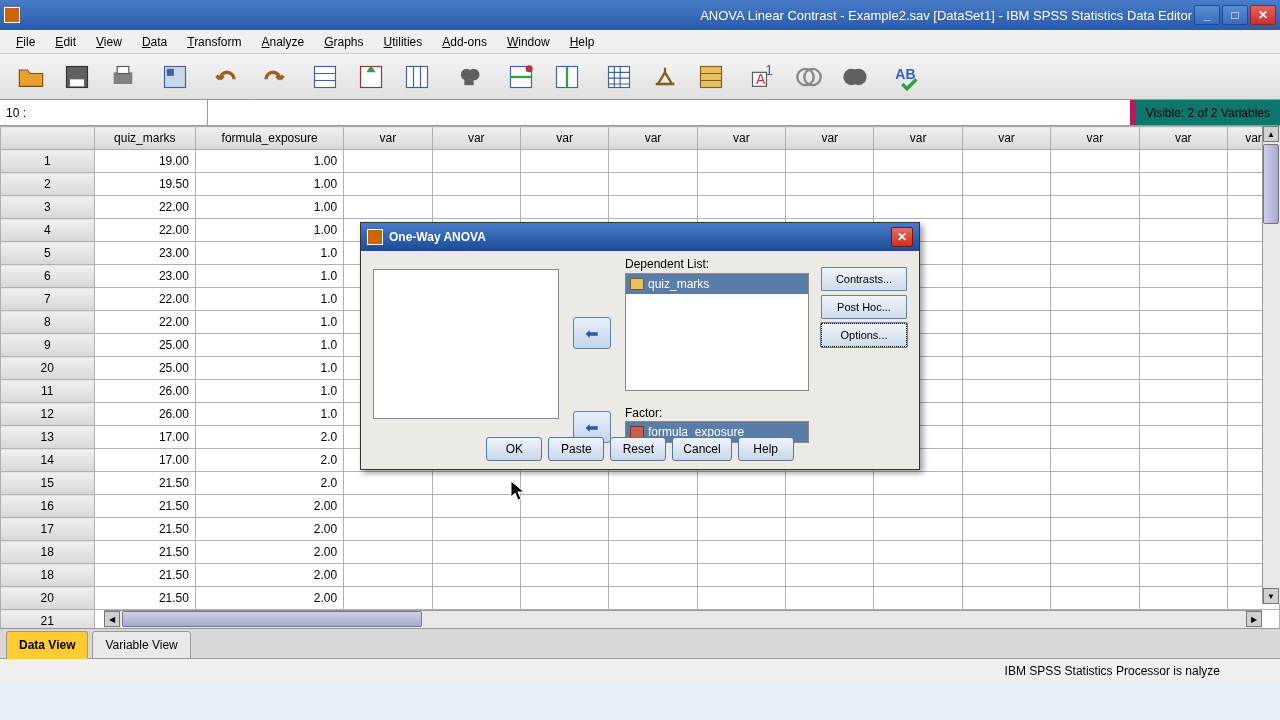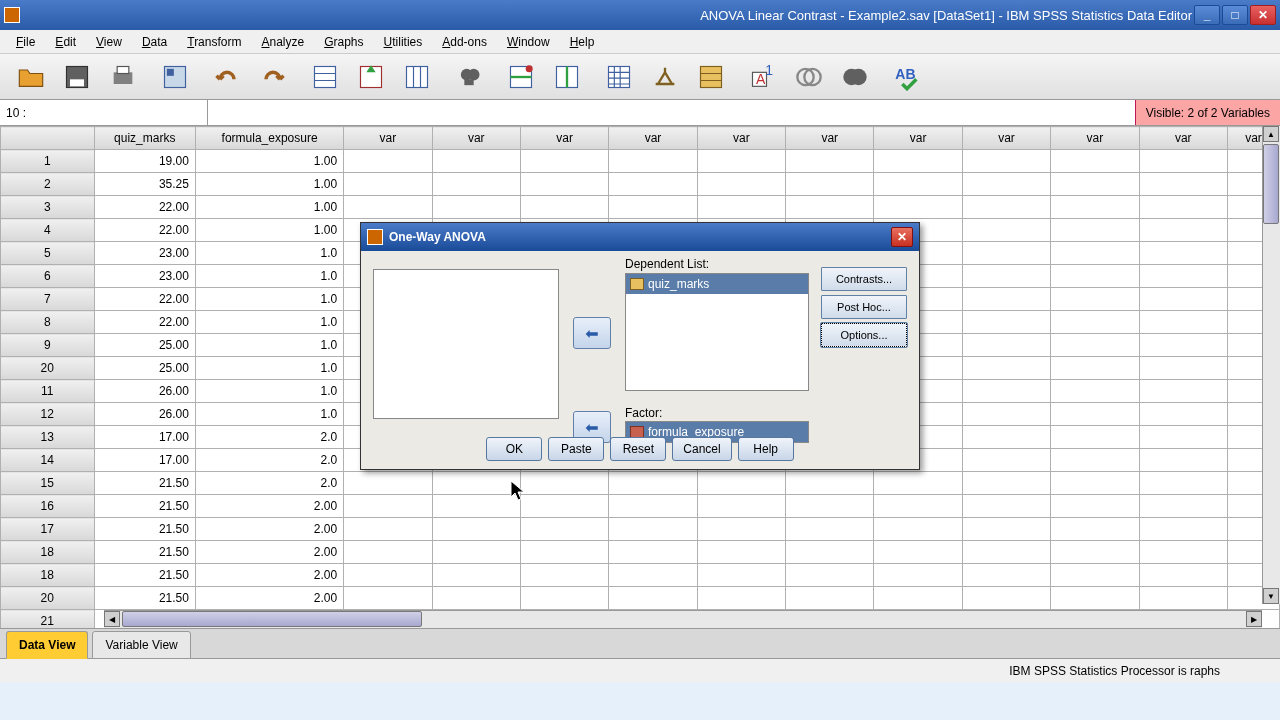--- a/index.html
+++ b/index.html
@@ -12,21 +12,21 @@
 .menubar { height:24px; background:#f0f0f0; display:flex; align-items:center; padding:0 6px; border-bottom:1px solid #ccc; }
 .menubar span { padding:4px 10px; cursor:default; }
 .menubar span u { text-decoration:underline; }
 .toolbar { height:46px; background:linear-gradient(#f5f5f5,#e0e0e0); border-bottom:1px solid #999; display:flex; align-items:center; padding:0 8px; gap:0; }
 .toolbar .tbtn { width:44px; height:38px; border:1px solid transparent; display:flex; align-items:center; justify-content:center; margin:0 1px; }
 .toolbar .tbtn svg,.toolbar .tbtn .ticon { width:28px; height:28px; }
 .toolbar .sep { width:6px; }
 .cellref { height:26px; background:#fff; border-bottom:1px solid #999; display:flex; align-items:center; }
 .cellref .ref { width:208px; padding:0 6px; border-right:1px solid #999; height:100%; display:flex; align-items:center; }
 .cellref .val { flex:1; padding:0 6px; }
-.cellref .vis { padding:8px 10px; border-left:1px solid #be185d; height:100%; display:flex; align-items:center; background:#fca5a5; }
+.cellref .vis { padding:8px 10px; border-left:6px solid #be185d; height:100%; display:flex; align-items:center; background:#0f766e; }
 .gridwrap { position:relative; height:502px; background:#fff; overflow:hidden; }
 table.grid { border-collapse:collapse; table-layout:fixed; }
 table.grid th,table.grid td { border:1px solid #b0b0b0; height:23px; padding:0 6px; background:#fff; }
 table.grid th { background:linear-gradient(#f0f0f0,#d8d8d8); font-weight:normal; text-align:center; }
 table.grid th.rowhdr { width:100px; text-align:center; background:linear-gradient(#f0f0f0,#d8d8d8); }
 table.grid td { text-align:right; }
 table.grid .colhdr { height:22px; }
 .vscroll { position:absolute; right:0; top:0; width:18px; height:478px; background:#e8e8e8; border-left:1px solid #999; }
 .vscroll .thumb { position:absolute; top:18px; width:16px; height:80px; background:linear-gradient(90deg,#d0d0e8,#a8a8d0); border:1px solid #777; left:0; border-radius:2px; }
 .vscroll .arr { position:absolute; width:16px; height:16px; background:#d0d0d0; border:1px solid #777; left:0; display:flex; align-items:center; justify-content:center; font-size:8px;}
@@ -251,21 +251,21 @@
           <td></td>
           <td></td>
           <td></td>
           <td></td>
           <td></td>
           <td></td>
           <td></td>
         </tr>
         <tr>
           <th class="rowhdr">2</th>
-          <td>35.25</td>
+          <td>19.50</td>
           <td>1.00</td>
           <td></td>
           <td></td>
           <td></td>
           <td></td>
           <td></td>
           <td></td>
           <td></td>
           <td></td>
           <td></td>
@@ -589,21 +589,21 @@
     <div class="arr rt">▶</div>
   </div>
 </div>
 
 <div class="tabs">
   <div class="tab active">Data View</div>
   <div class="tab">Variable View</div>
 </div>
 
 <div class="status">
-  <div class="msg">IBM SPSS Statistics Processor is raphs</div>
+  <div class="msg">IBM SPSS Statistics Processor is nalyze</div>
 </div>
 
 <div class="dialog">
   <div class="dtitle">
     <div class="dicon"></div>
     <span>One-Way ANOVA</span>
     <div class="spacer"></div>
     <div class="dclose">✕</div>
   </div>
   <div class="dbody">

